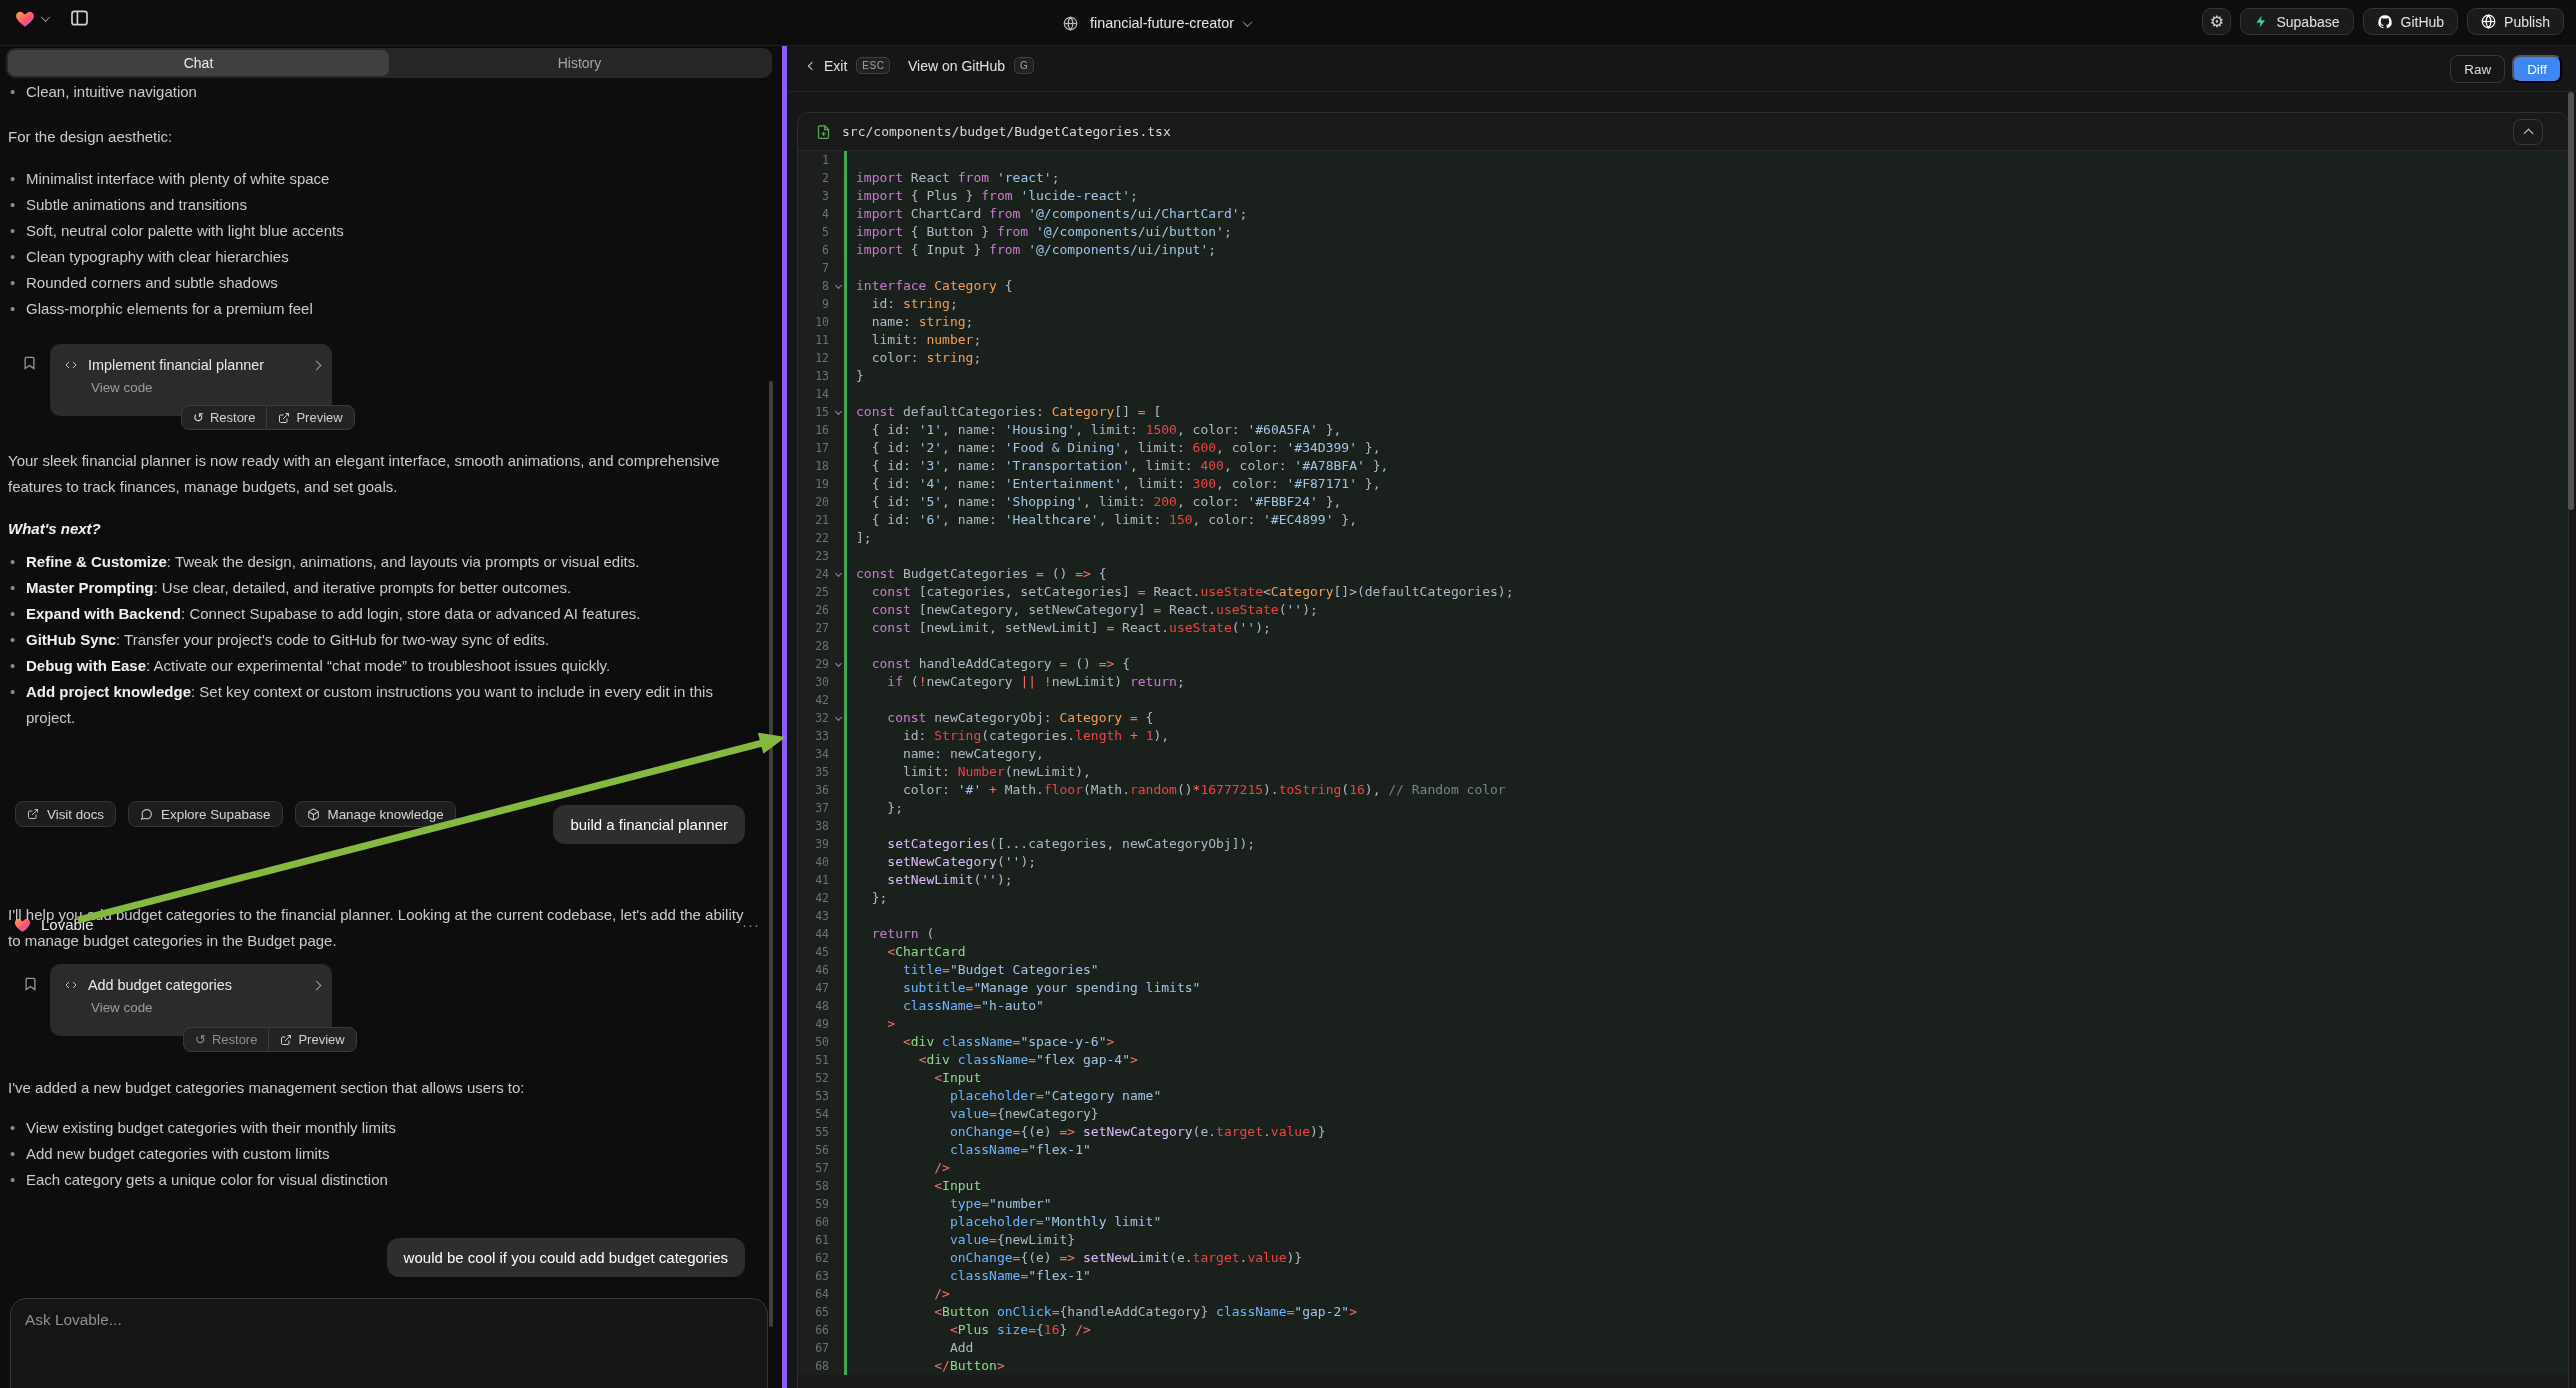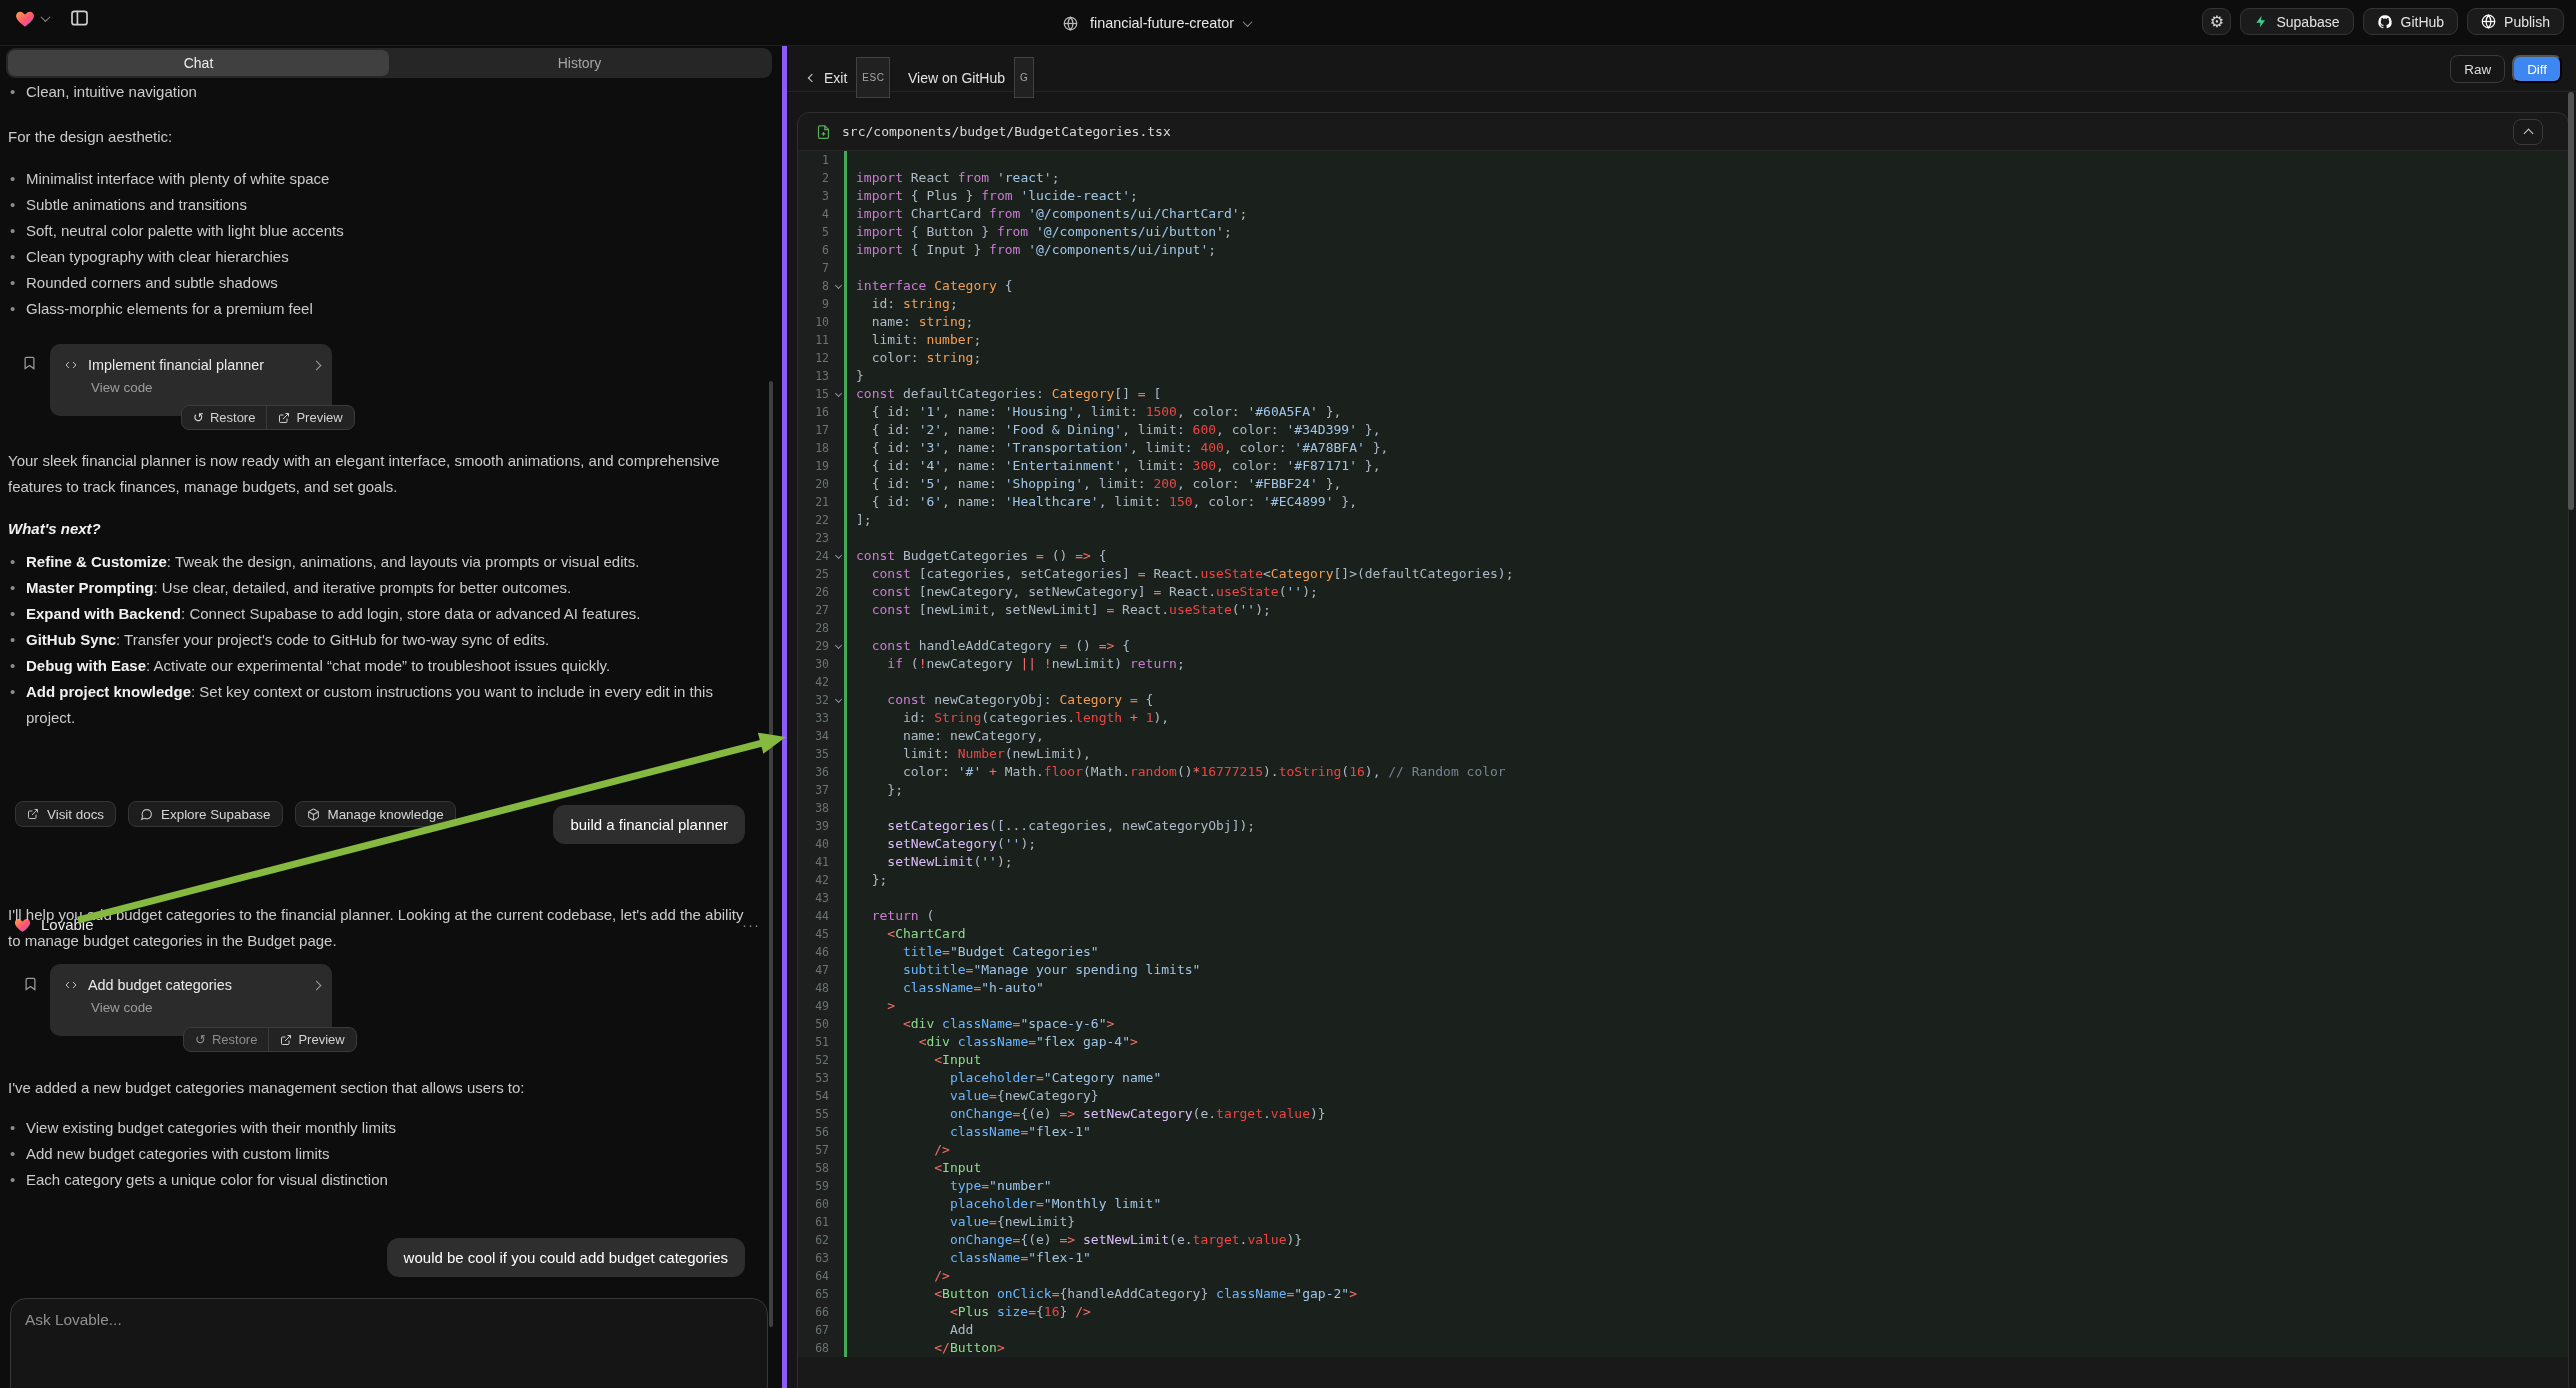--- a/index.html
+++ b/index.html
@@ -68,21 +68,21 @@
   .composer textarea::placeholder { color:#909090; }
 
   
   .anno { position:absolute; left:0; top:0; pointer-events:none; z-index:6; }
 
   
   .codepanel { position:absolute; left:787px; top:46px; width:1789px; height:1342px; background:#161616; }
   .cp-head { position:absolute; left:0; top:0; width:1789px; height:46px; border-bottom:1px solid #242424; }
   .exit { position:absolute; left:22px; top:11px; display:flex; align-items:center; gap:9px; color:#e3e3e3; font-size:14px; cursor:pointer; }
   .exit .chev { width:6px; height:6px; color:#cfcfcf; }
-  .kbd { background:#212121; border:1px solid #414141; border-radius:0; padding:14px 5px; font-size:10px; color:#a6a6a6; letter-spacing:0.5px; }
+  .kbd { background:#212121; border:1px solid #414141; border-radius:5px; padding:2px 5px; font-size:10px; color:#a6a6a6; letter-spacing:0.5px; }
   .viewgh { position:absolute; left:121px; top:11px; display:flex; align-items:center; gap:9px; color:#e3e3e3; font-size:14px; cursor:pointer; }
   .rawdiff { position:absolute; right:14px; top:9px; display:flex; gap:7px; }
   .rbtn { height:28px; padding:0 13px; display:flex; align-items:center; border-radius:8px; font-size:13.4px; cursor:pointer; }
   .rbtn.raw { border:1px solid #3a3a3a; color:#dedede; background:transparent; }
   .rbtn.diff { color:#fff; }
 
   .filecard { position:absolute; left:10px; top:66px; width:1772px; height:1285px; background:#191919; border:1px solid #2e2e2e; border-radius:12px 12px 0 0; overflow:hidden; }
   .fc-head { position:relative; height:38px; display:flex; align-items:center; gap:11px; padding-left:18px; border-bottom:1px solid #262626; }
   .fc-path { font-family:"DejaVu Sans Mono", monospace; font-size:13px; color:#d9d9d9; }
   .collapse-btn { position:absolute; right:25px; top:6px; width:30px; height:26px; border:1px solid #3a3a3a; border-radius:8px; display:flex; align-items:center; justify-content:center; color:#d0d0d0; cursor:pointer; }
@@ -421,20 +421,25 @@
             <span class="g">12</span>
             <span class="bar" style="background: rgb(65, 169, 87);"></span>
             <span class="t"><span class="tk-p">  color: </span><span class="tk-t">string</span><span class="tk-p">;</span></span>
           </div>
           <div class="cl">
             <span class="g">13</span>
             <span class="bar" style="background: rgb(65, 169, 87);"></span>
             <span class="t"><span class="tk-p">}</span></span>
           </div>
           <div class="cl">
+            <span class="g">14</span>
+            <span class="bar" style="background: rgb(65, 169, 87);"></span>
+            <span class="t"></span>
+          </div>
+          <div class="cl">
             <span class="g">15<span class="fold"></span></span>
             <span class="bar" style="background: rgb(65, 169, 87);"></span>
             <span class="t"><span class="tk-k">const </span><span class="tk-p">defaultCategories: </span><span class="tk-t">Category</span><span class="tk-p">[] </span><span class="tk-o">=</span><span class="tk-p"> [</span></span>
           </div>
           <div class="cl">
             <span class="g">16</span>
             <span class="bar" style="background: rgb(65, 169, 87);"></span>
             <span class="t"><span class="tk-p">  { id: </span><span class="tk-s">'1'</span><span class="tk-p">, name: </span><span class="tk-s">'Housing'</span><span class="tk-p">, limit: </span><span class="tk-n">1500</span><span class="tk-p">, color: </span><span class="tk-s">'#60A5FA'</span><span class="tk-p"> },</span></span>
           </div>
           <div class="cl">

